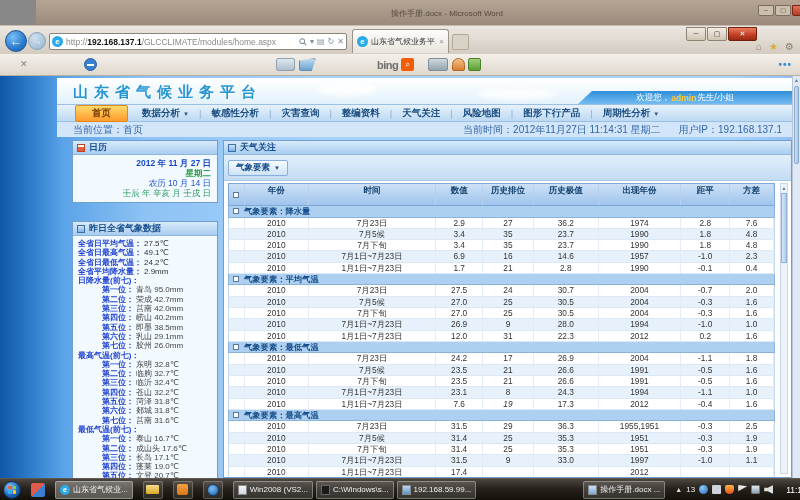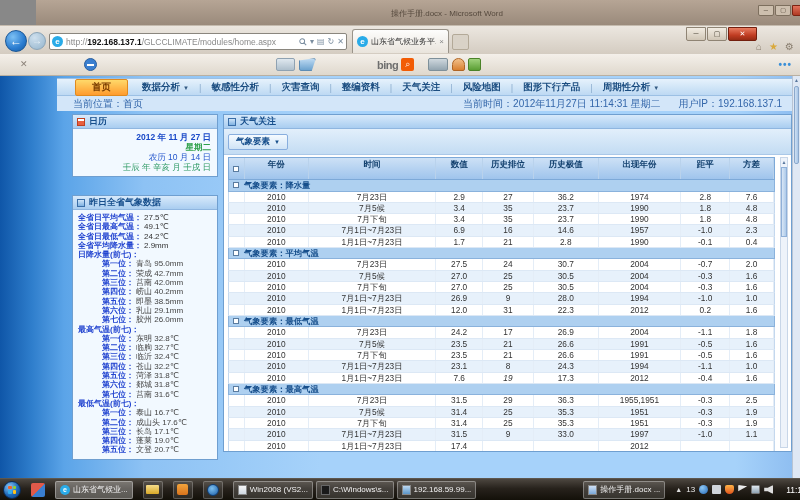--- a/index.html
+++ b/index.html
@@ -215,20 +215,30 @@
     </span>
     <span class="mini-ic ic-cam"></span>
     <span class="mini-ic ic-person"></span>
     <span class="mini-ic ic-puzzle"></span>
     <span class="c2dots">•••</span>
   </div>
 
   <div class="page">
     <div class="site">
 
+      <div class="site-header">
+        <div class="cloud" style="left:260px;top:4px;width:60px;height:14px;"></div>
+        <div class="cloud" style="left:420px;top:10px;width:80px;height:12px;"></div>
+        <div class="site-title">山东省气候业务平台</div>
+        <div class="ribbon">
+          <span>欢迎您，</span>
+            <span class="u">admin</span>
+            <span> 先生/小姐</span>
+        </div>
+      </div>
 
       <div class="nav" id="nav">
           <span class="nav-item active">首页</span>
           <span class="nav-item">数据分析<span class="nav-arrow">▼</span></span>
           <span class="nav-sep">|</span>
           <span class="nav-item">敏感性分析</span>
           <span class="nav-sep">|</span>
           <span class="nav-item">灾害查询</span>
           <span class="nav-sep">|</span>
           <span class="nav-item">整编资料</span>

